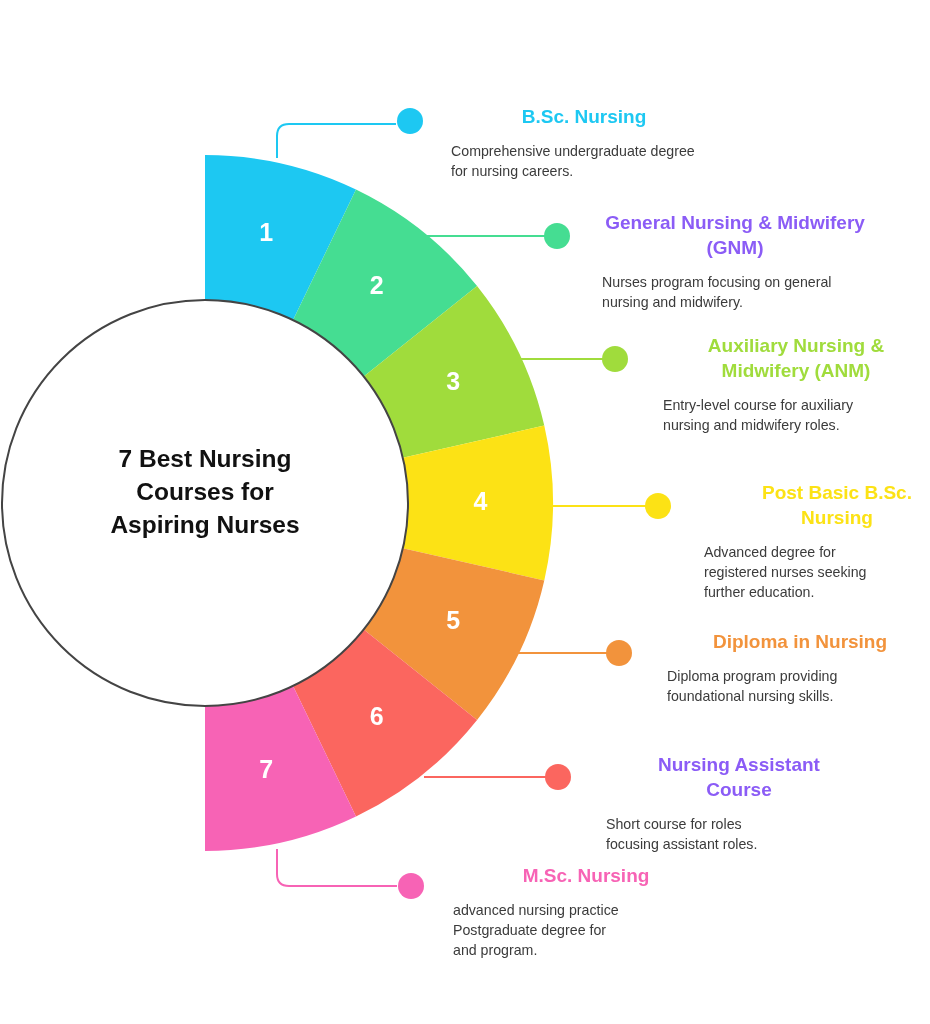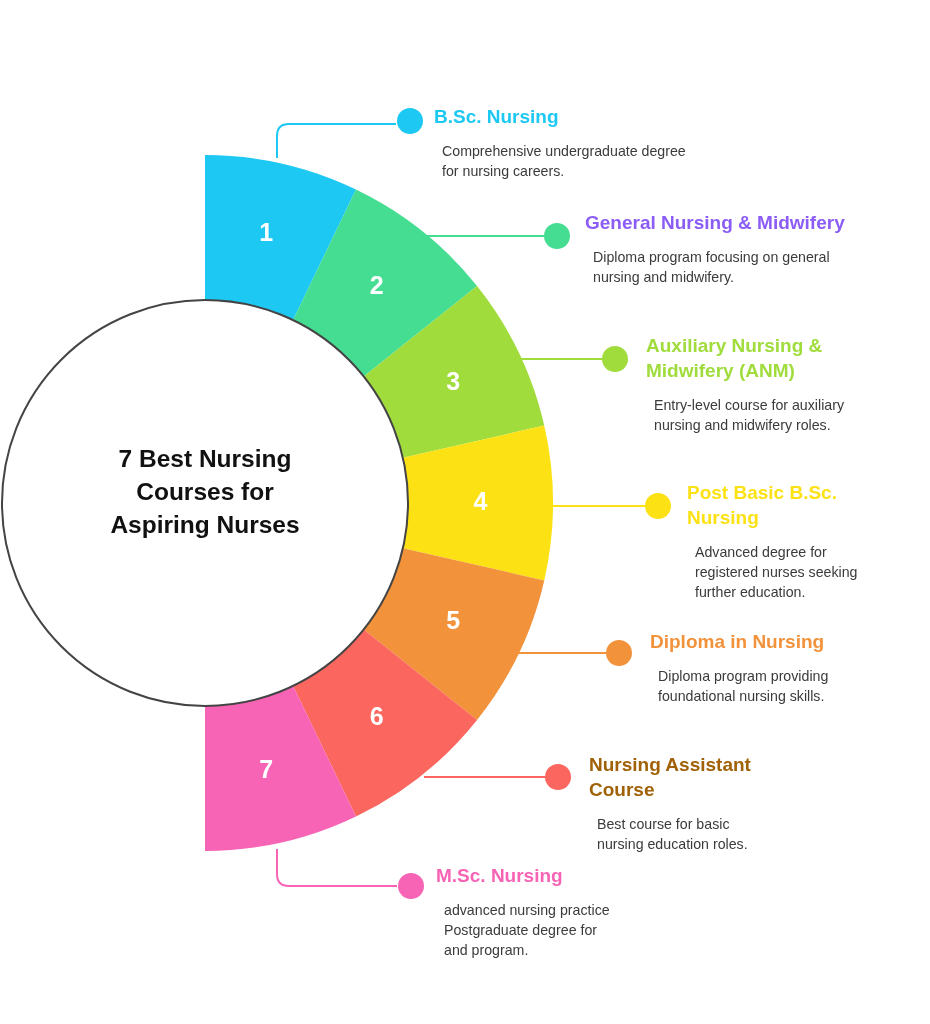--- a/index.html
+++ b/index.html
@@ -26,28 +26,29 @@
     font-size:24.5px;
     font-weight:bold;
     text-anchor:middle;
   }
   .item-title{
     font-family:"Liberation Sans", sans-serif;
     font-size:19px;
     font-weight:bold;
     line-height:25px;
     margin:0;
+    text-align:center;
   }
   .item-desc{
     font-family:"Liberation Sans", sans-serif;
     font-size:14.2px;
     font-weight:normal;
     line-height:20px;
     color:#3b3b3b;
-    margin:8px;
+    margin:17px;
   }
   .label-block{position:absolute;}
 </style>
 </head>
 <body>
 
 <div id="infographic">
 
   <svg id="wheel" width="930" height="1024" viewBox="0 0 930 1024">
 
@@ -108,23 +109,24 @@
           <div>B.Sc. Nursing</div>
         </div>
         <div class="item-desc" style="margin-top: 12px;">
           <div>Comprehensive undergraduate degree</div>
           <div>for nursing careers.</div>
         </div>
       </div>
       <div class="label-block" style="left: 585px; top: 210px; width: 300px;">
         <div class="item-title" style="color: #8b5cf6;">
           <div>General Nursing &amp; Midwifery</div>
+          <div>(GNM)</div>
         </div>
         <div class="item-desc" style="margin-top: 12px;">
-          <div>Diploma program focusing on general</div>
+          <div>Nurses program focusing on general</div>
           <div>nursing and midwifery.</div>
         </div>
       </div>
       <div class="label-block" style="left: 646px; top: 333px; width: 300px;">
         <div class="item-title" style="color: rgb(160, 220, 60);">
           <div>Auxiliary Nursing &amp;</div>
           <div>Midwifery (ANM)</div>
         </div>
         <div class="item-desc" style="margin-top: 12px;">
           <div>Entry-level course for auxiliary</div>
@@ -145,27 +147,27 @@
       <div class="label-block" style="left: 650px; top: 629px; width: 300px;">
         <div class="item-title" style="color: rgb(242, 147, 60);">
           <div>Diploma in Nursing</div>
         </div>
         <div class="item-desc" style="margin-top: 12px;">
           <div>Diploma program providing</div>
           <div>foundational nursing skills.</div>
         </div>
       </div>
       <div class="label-block" style="left: 589px; top: 752px; width: 300px;">
-        <div class="item-title" style="color: #a16207;">
+        <div class="item-title" style="color: #8b5cf6;">
           <div>Nursing Assistant</div>
           <div>Course</div>
         </div>
         <div class="item-desc" style="margin-top: 12px;">
-          <div>Best course for basic</div>
-          <div>nursing education roles.</div>
+          <div>Short course for roles</div>
+          <div>focusing assistant roles.</div>
         </div>
       </div>
       <div class="label-block" style="left: 436px; top: 863px; width: 300px;">
         <div class="item-title" style="color: rgb(247, 99, 181);">
           <div>M.Sc. Nursing</div>
         </div>
         <div class="item-desc" style="margin-top: 12px;">
           <div>advanced nursing practice</div>
           <div>Postgraduate degree for</div>
           <div>and program.</div>

